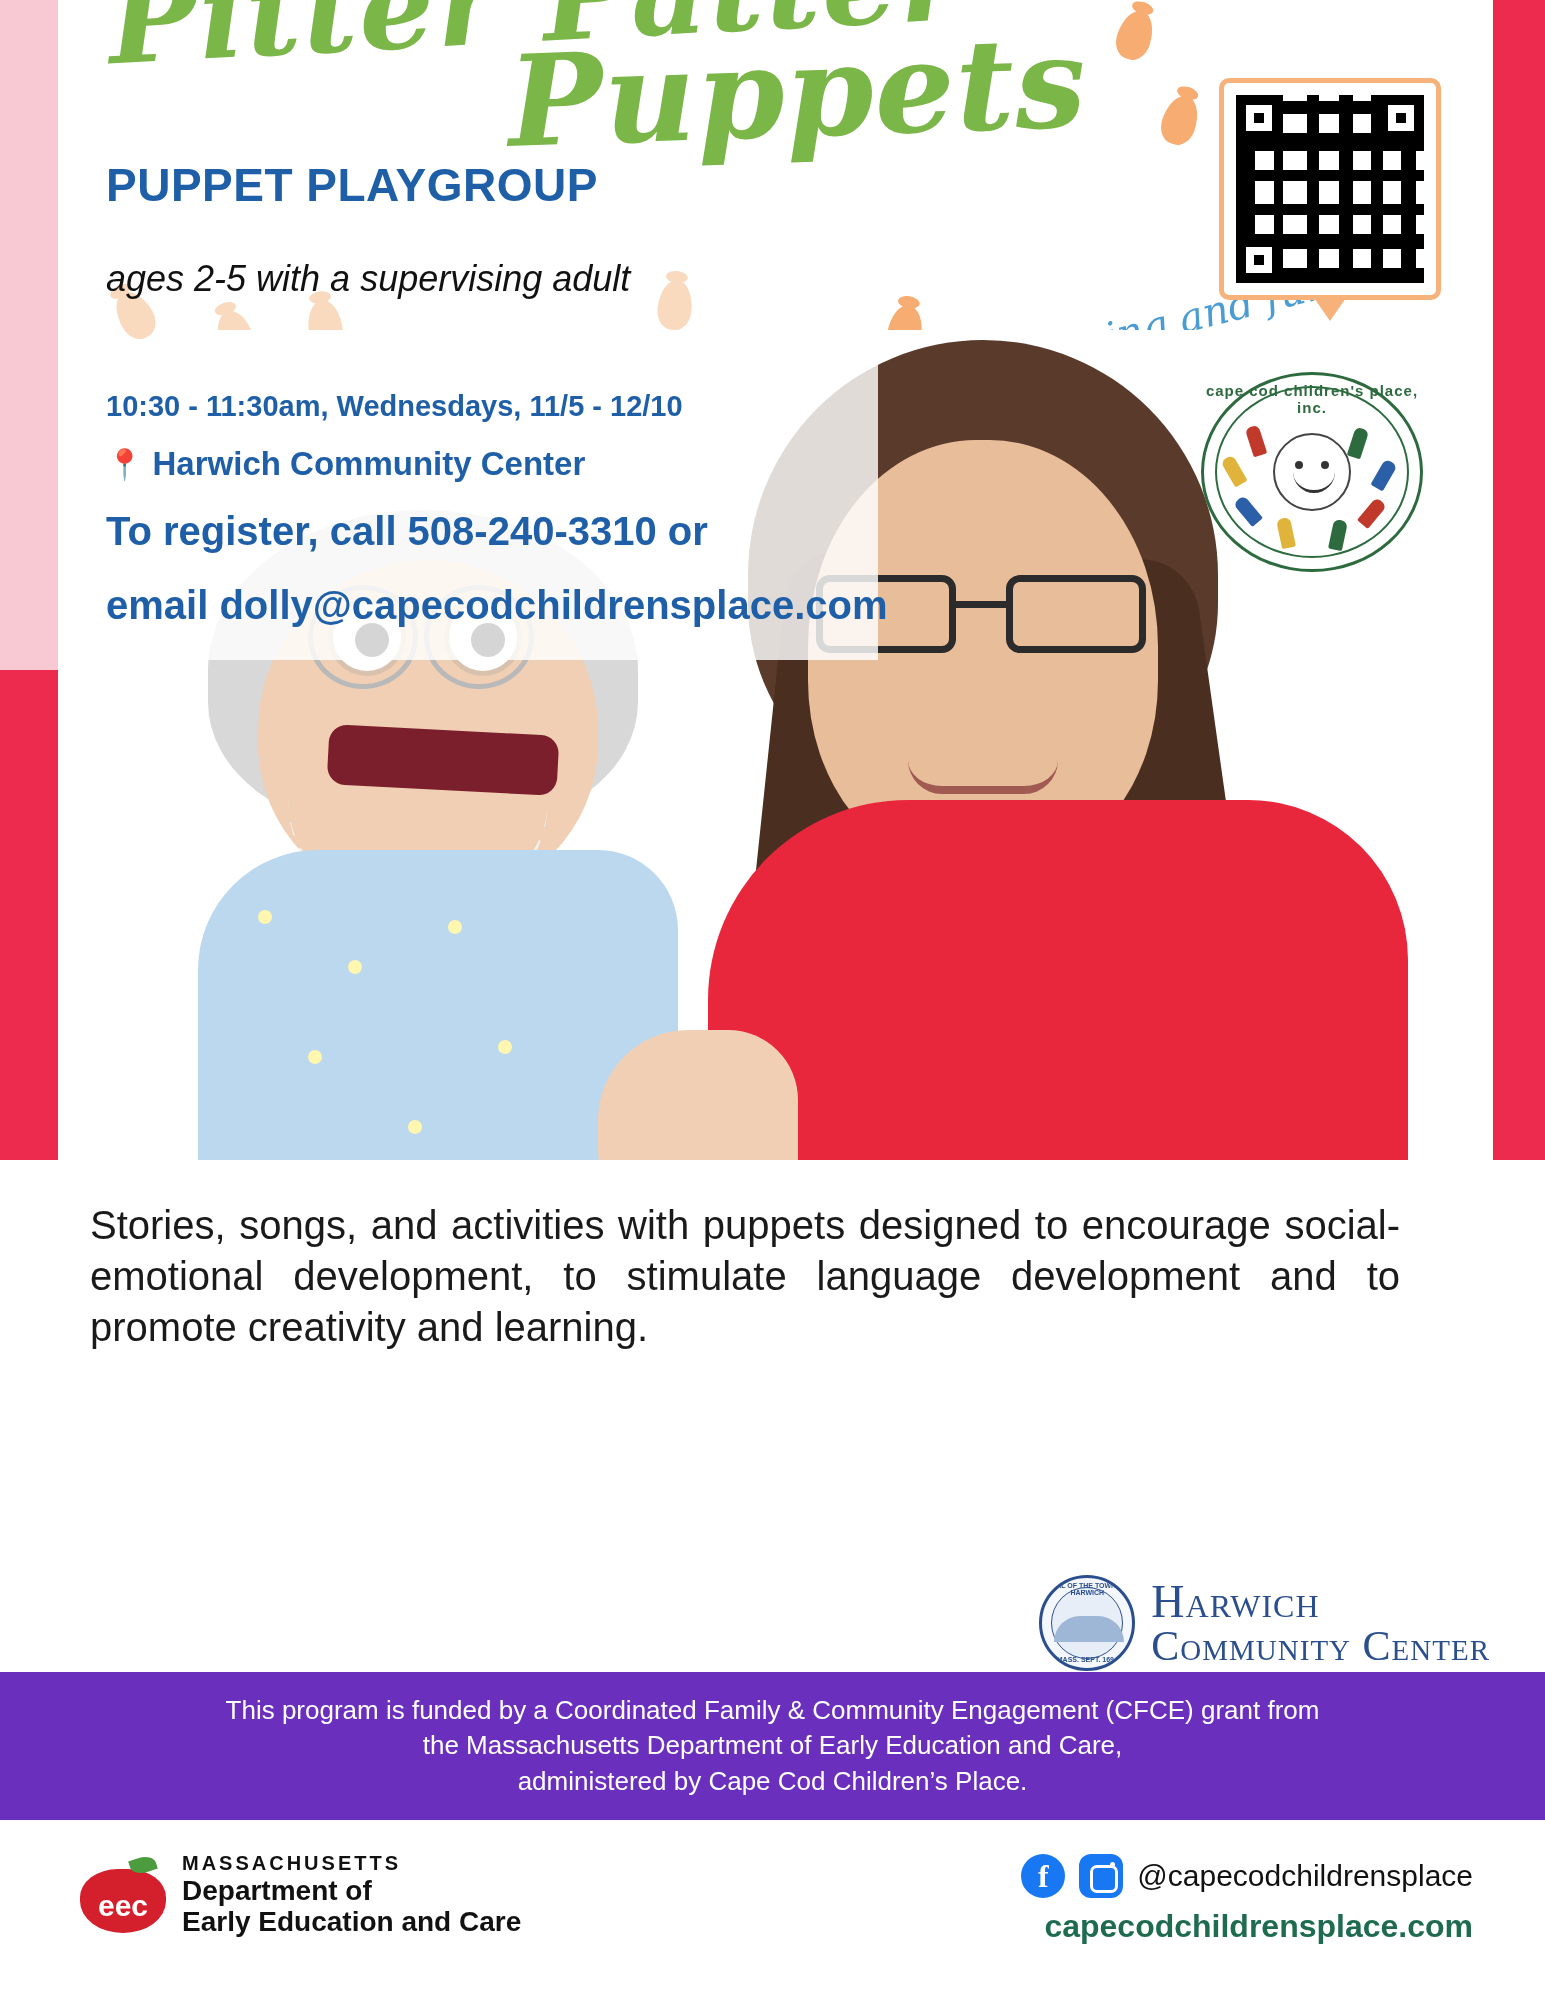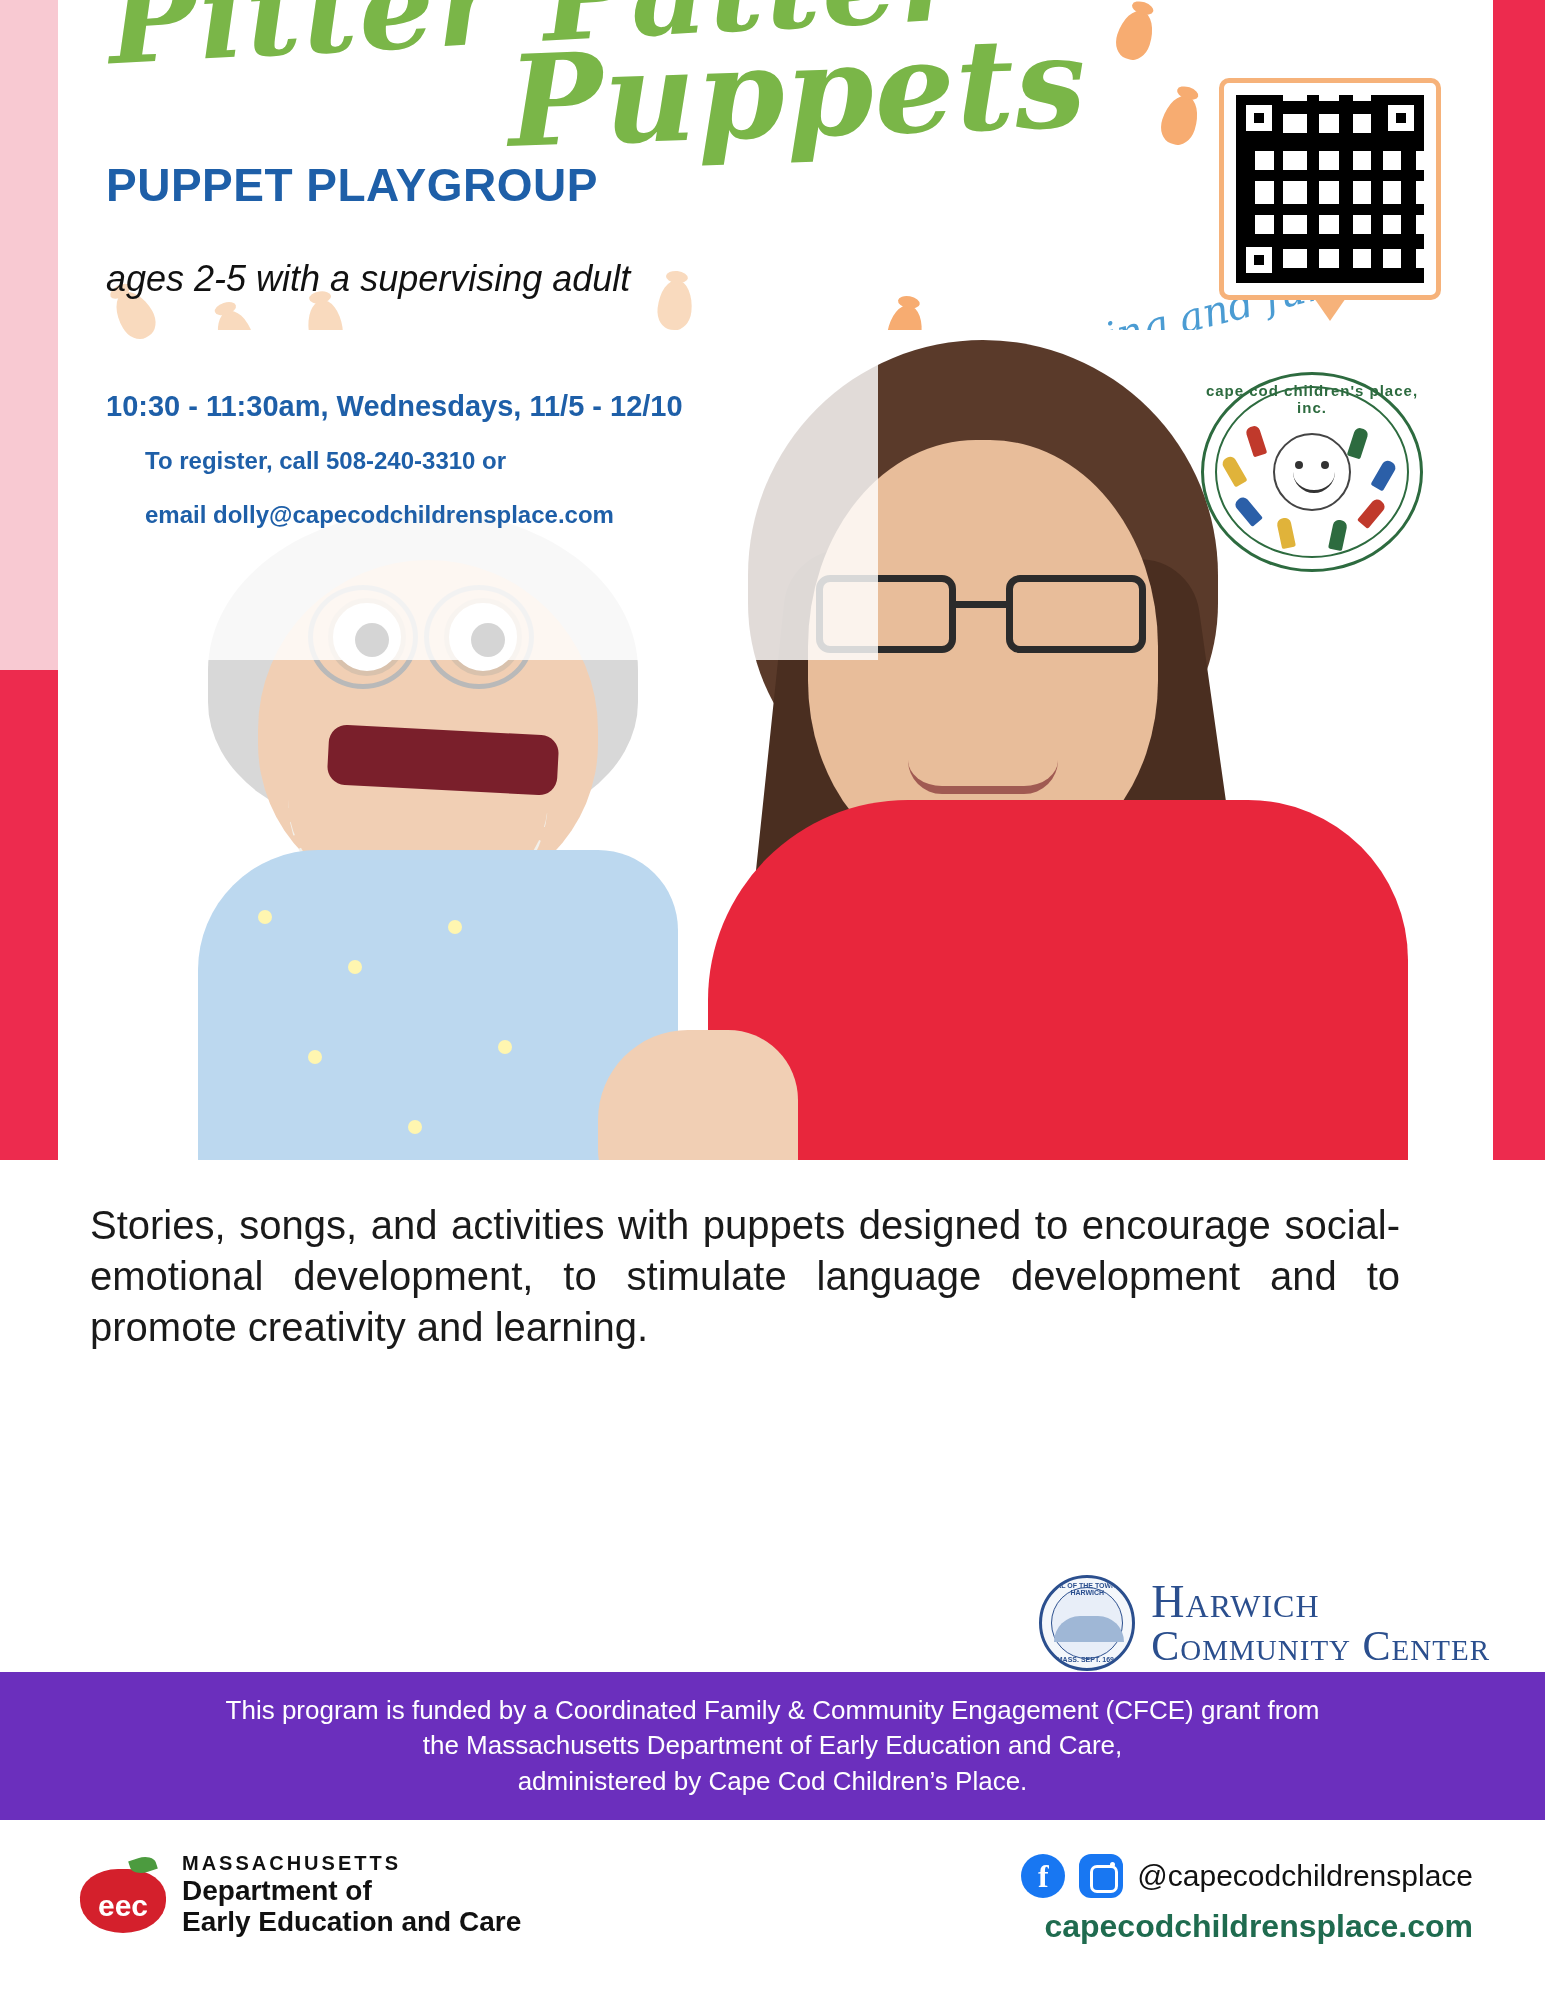--- a/index.html
+++ b/index.html
@@ -126,23 +126,22 @@
     font-weight: bold;
     color: #1e5fa8;
     margin-bottom: 22px;
     line-height: 1.15;
   }
   .details .loc {
     font-size: 33px;
   }
   .details .pin { font-size: 30px; }
   .details .reg {
-    font-size: 24px;
+    font-size: 40px;
     line-height: 1.3;
-    margin-left: 39px;
   }
   .white-scrim {
     position: absolute;
     left: 0; top: 360px;
     width: 820px; height: 300px;
     background: rgba(255,255,255,.82);
   }
 
   
   .qr-wrap {
@@ -618,20 +617,24 @@
       <div class="p-hand"></div>
     </div>
 
     <div class="white-scrim"></div>
 
     <div class="headline">PUPPET PLAYGROUP</div>
     <div class="subhead">ages 2-5 with a supervising adult</div>
 
     <div class="details">
       <div class="line">10:30 - 11:30am, Wednesdays, 11/5 - 12/10</div>
+      <div class="line loc">
+        <span class="pin">📍</span>
+        <span>Harwich Community Center</span>
+      </div>
       <div class="line reg">To register, call 508-240-3310 or</div>
       <div class="line reg">email dolly@capecodchildrensplace.com</div>
     </div>
 
     <div class="qr-wrap">
       <div class="qr">
         <div class="eye tl"></div>
         <div class="eye tr"></div>
         <div class="eye bl"></div>
       </div>

